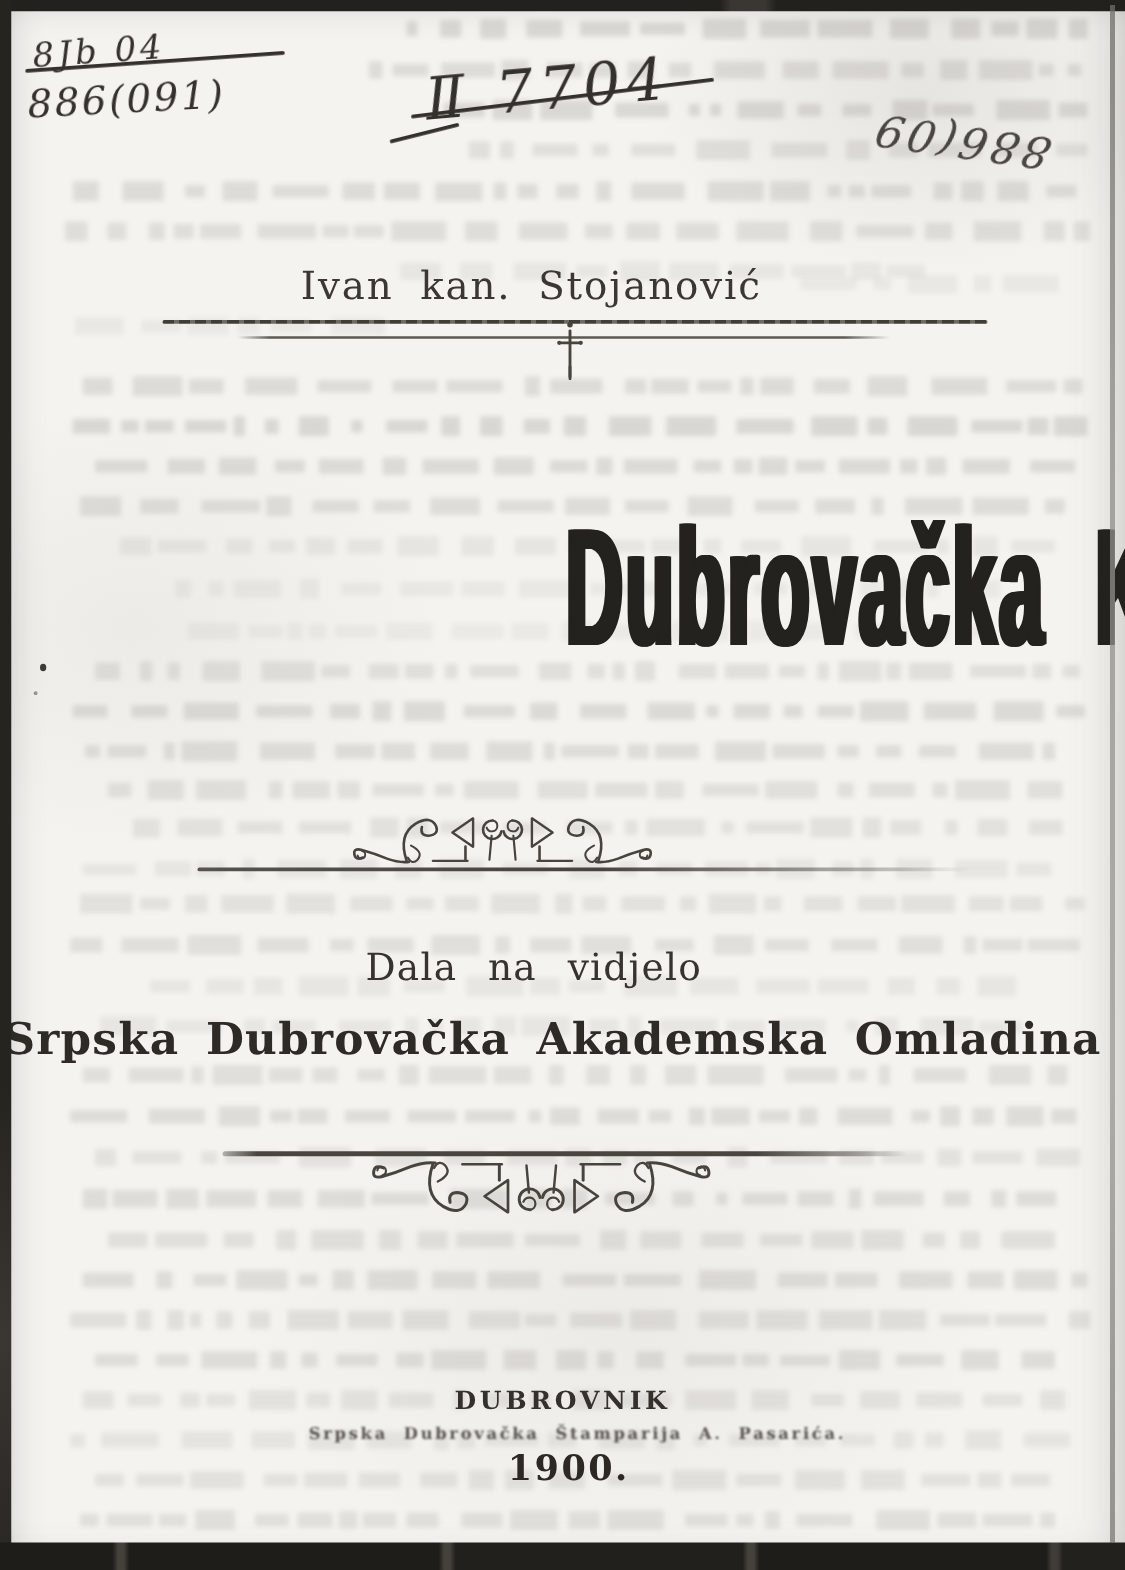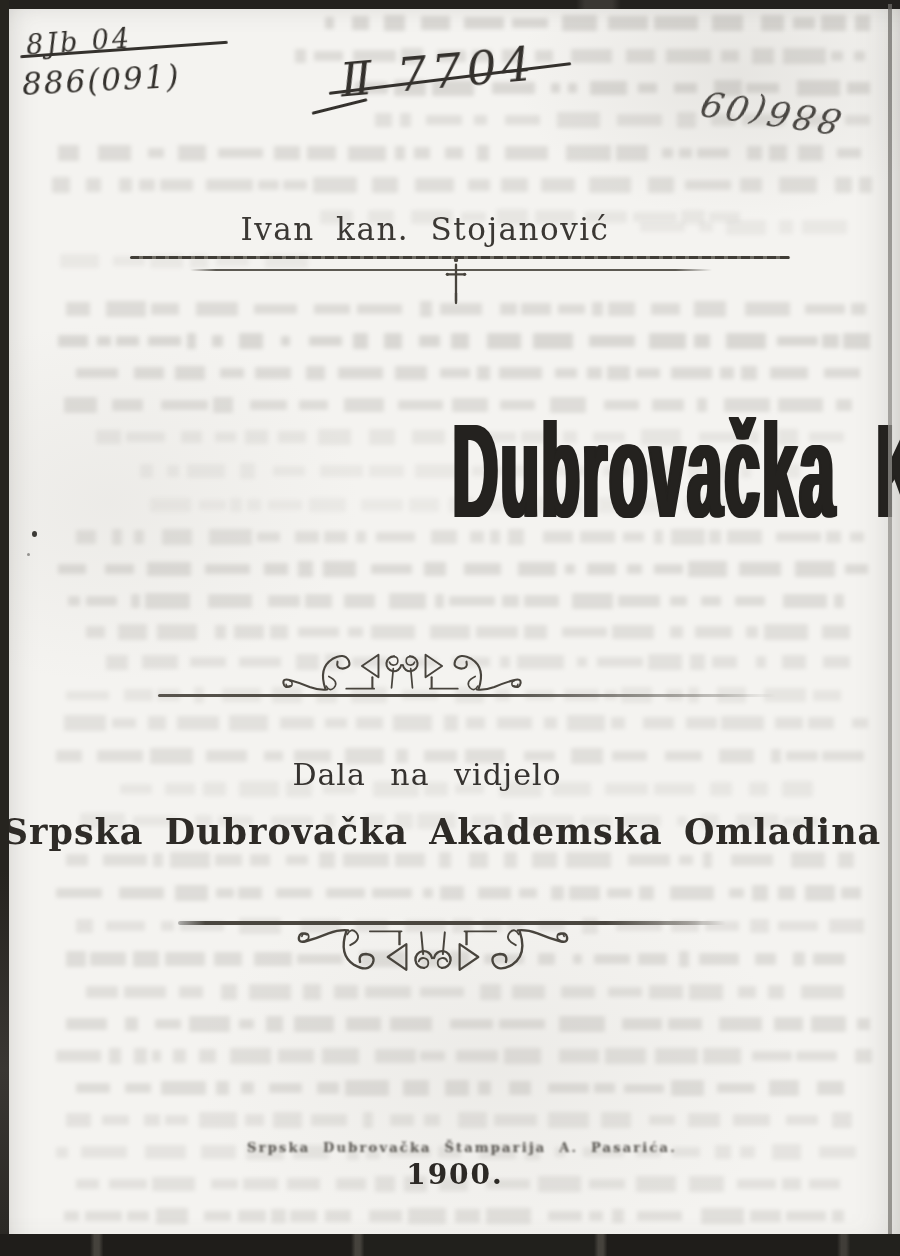--- a/index.html
+++ b/index.html
@@ -909,20 +909,21 @@
       <path d="M56,43 q12,6 6,13 q-5,5 -9,-2" stroke-width="1.9"></path>
       <path d="M76,57 L108,57" stroke-width="2"></path>
       <path d="M113,18 L94,31 L113,44 Z" stroke-width="2.2"></path>
       <path d="M106,44 L106,56"></path>
       <path d="M131,20 a8.5,8.5 0 1 0 8,10"></path>
       <path d="M131,20 a5,5 0 1 1 -5.5,6.5" stroke-width="1.8"></path>
       <path d="M130,34 L128,56" stroke-width="2"></path>
     </g>
   </svg>
 
+  <div class="printed city">DUBROVNIK</div>
   <div class="printed printer">Srpska Dubrovačka Štamparija A. Pasarića.</div>
   <div class="printed year">1900.</div>
 
   <span class="dot d1"></span>
   <span class="dot d2"></span>
 
   <div class="frame frame-top"></div>
   <div class="frame frame-left"></div>
   <div class="frame frame-right"></div>
   <div class="frame frame-bottom"></div>

